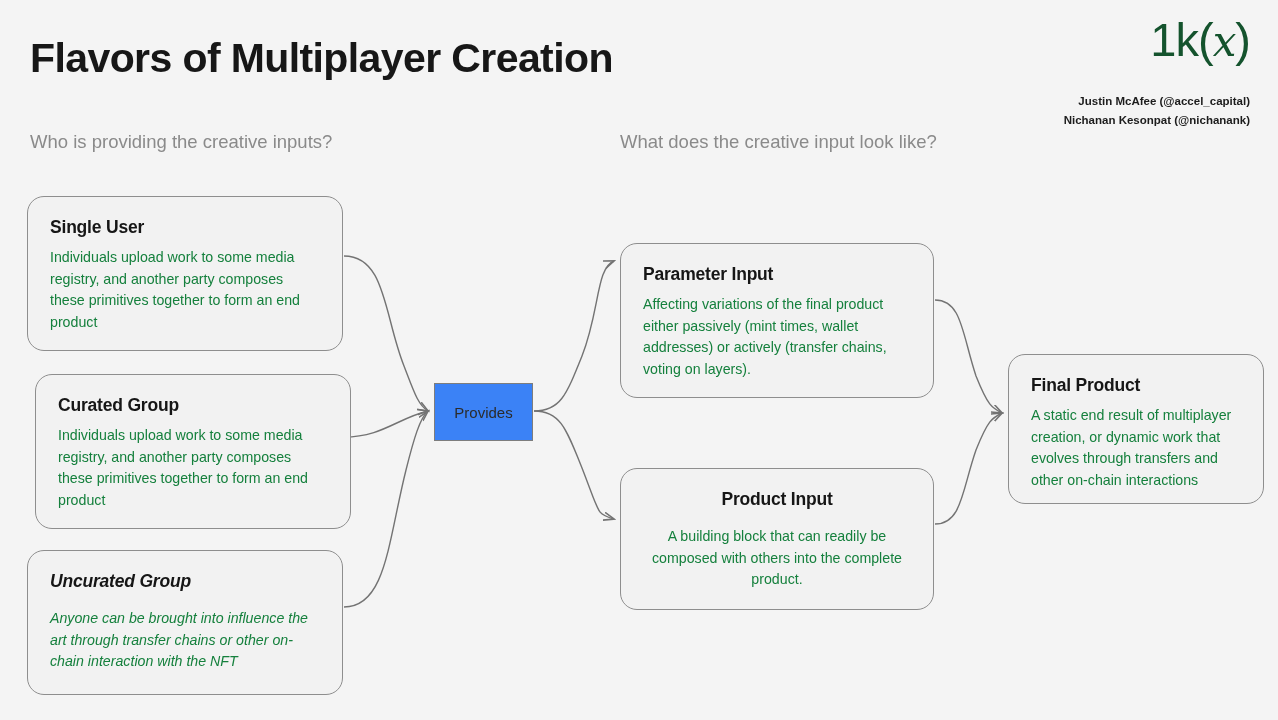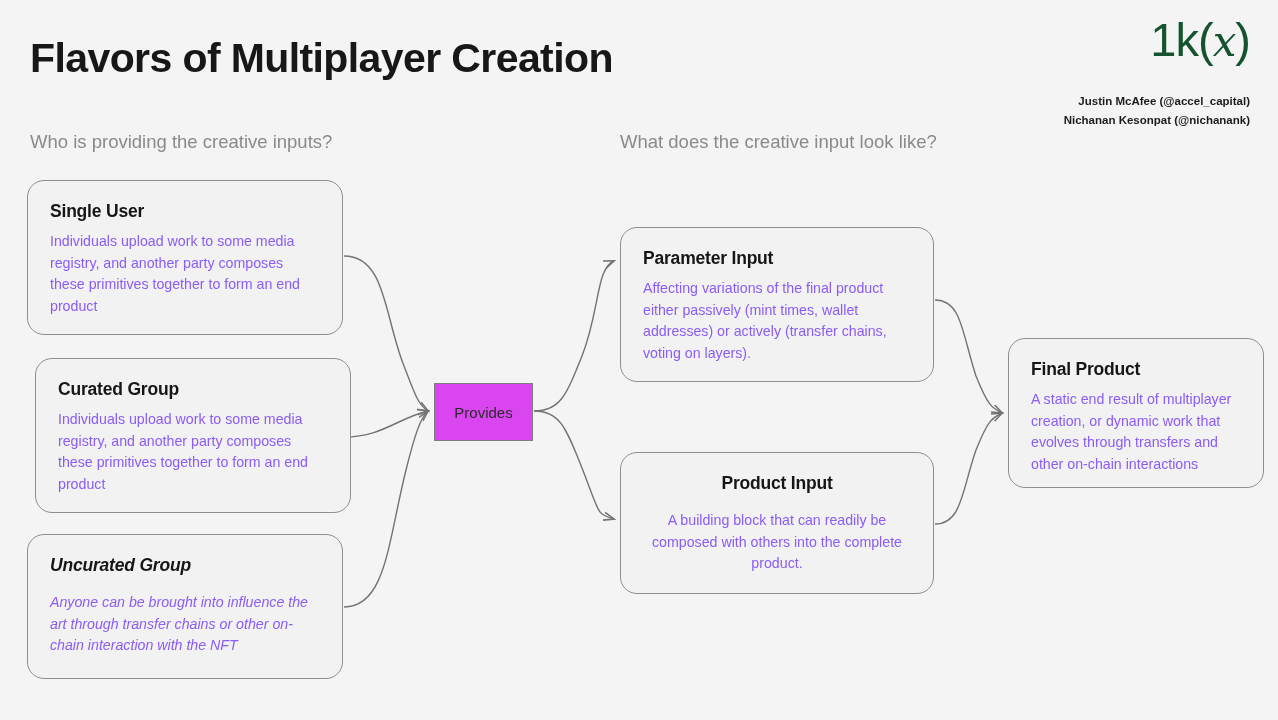--- a/index.html
+++ b/index.html
@@ -76,48 +76,49 @@
   .col-question.q1 { left: 30px; top: 131px; }
   .col-question.q2 { left: 620px; top: 131px; }
 
   
   .card {
     position: absolute;
     background: #f2f2f2;
     border: 1.3px solid #8e8e8e;
     border-radius: 17px;
     padding: 20px 22px 18px 22px;
+    margin-top: 16px;
   }
   .card-title {
     font-size: 17.5px;
     font-weight: 700;
     color: #161616;
     letter-spacing: -0.2px;
     margin-bottom: 9px;
   }
   .card-body {
     font-size: 14.2px;
     font-weight: 400;
     line-height: 21.5px;
-    color: #8b5cf6;
+    color: #15803d;
   }
   .card.gap-lg .card-title { margin-bottom: 16px; }
 
   
   #card-single-user    { left: 27px;  top: 180px; width: 316px; height: 155px; }
   #card-curated-group  { left: 35px;  top: 358px; width: 316px; height: 155px; }
   #card-uncurated-group{ left: 27px;  top: 534px; width: 316px; height: 145px; font-style: italic; }
   #card-parameter-input{ left: 620px; top: 227px; width: 314px; height: 155px; }
   #card-product-input  { left: 620px; top: 452px; width: 314px; height: 142px; text-align: center; }
   #card-final-product  { left: 1008px;top: 338px; width: 256px; height: 150px; }
 
   
   .node-box {
     position: absolute;
-    background: #d946ef;
+    background: #3b82f6;
     border: 1.3px solid #7d7d7d;
     display: flex;
     align-items: center;
     justify-content: center;
     font-size: 15px;
     color: #2b2b2b;
   }
   #node-provides { left: 434px; top: 383px; width: 99px; height: 58px; }
 
   

